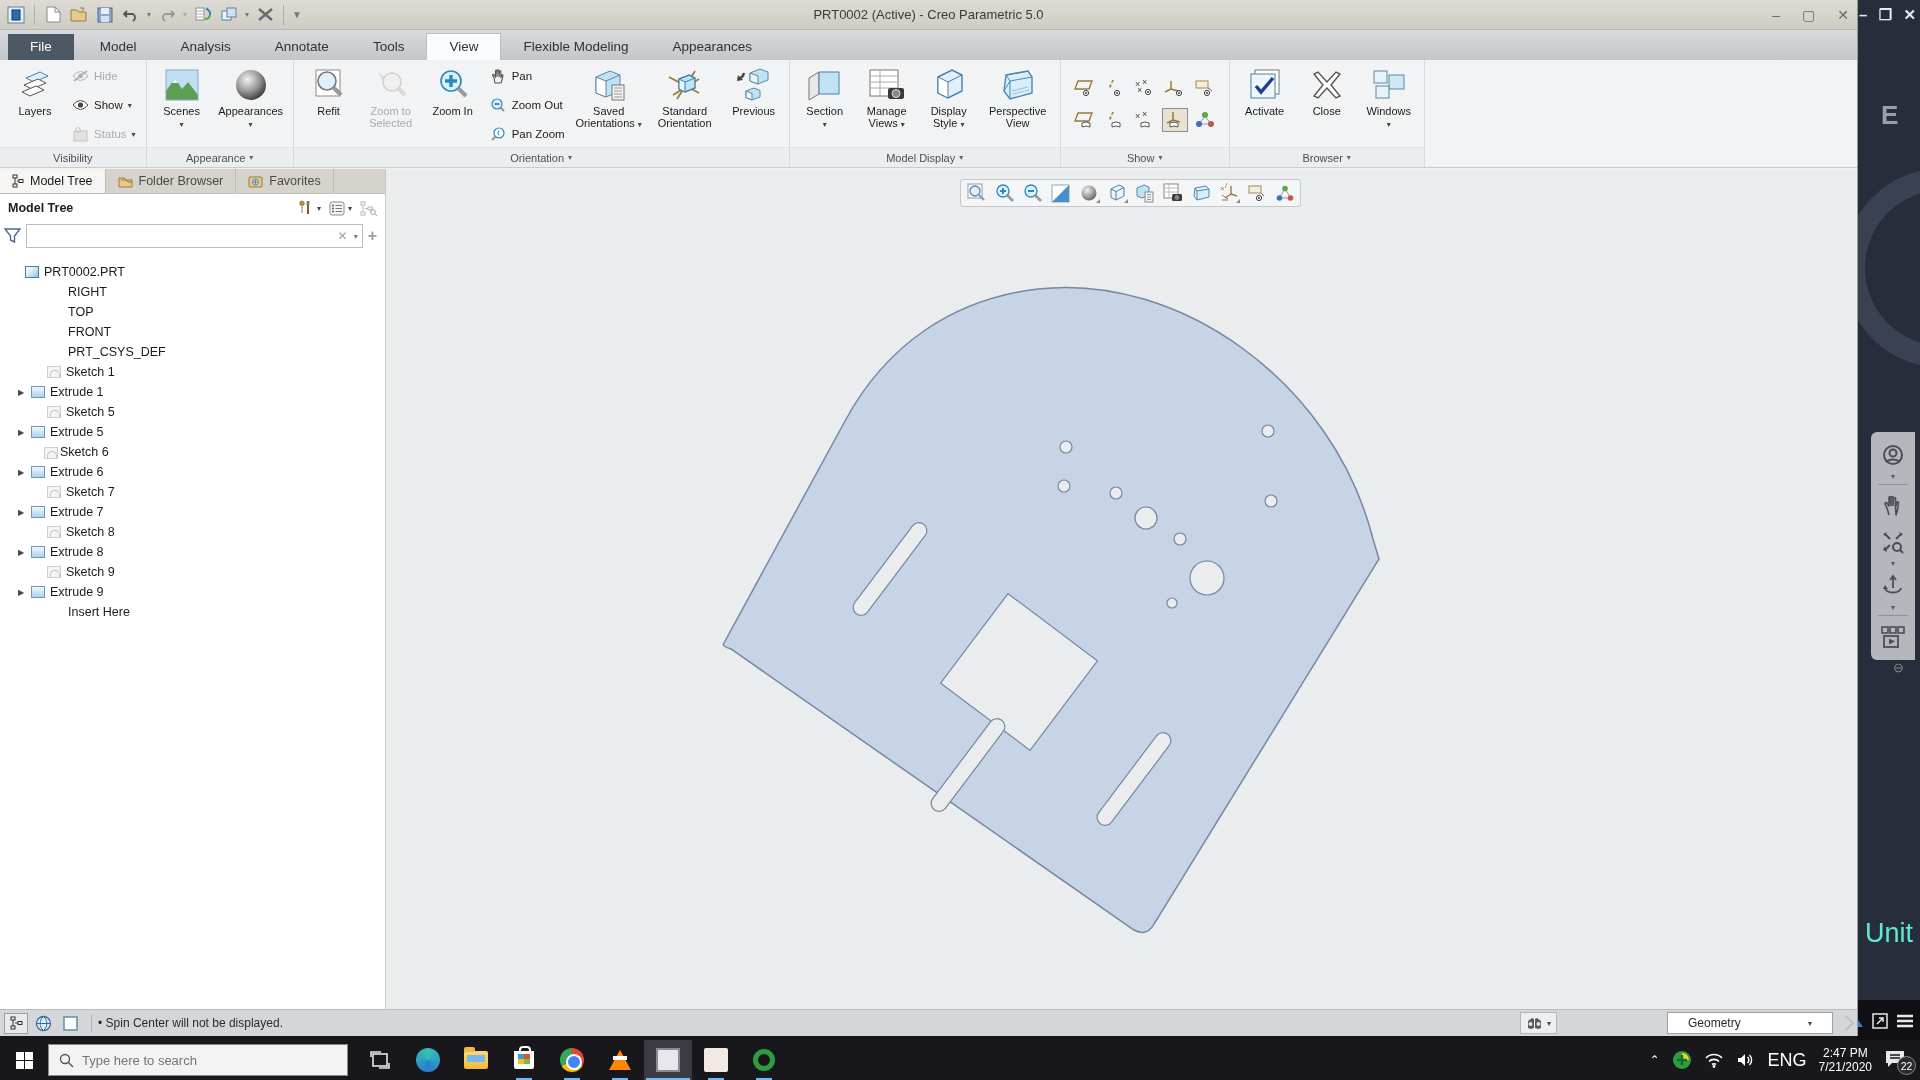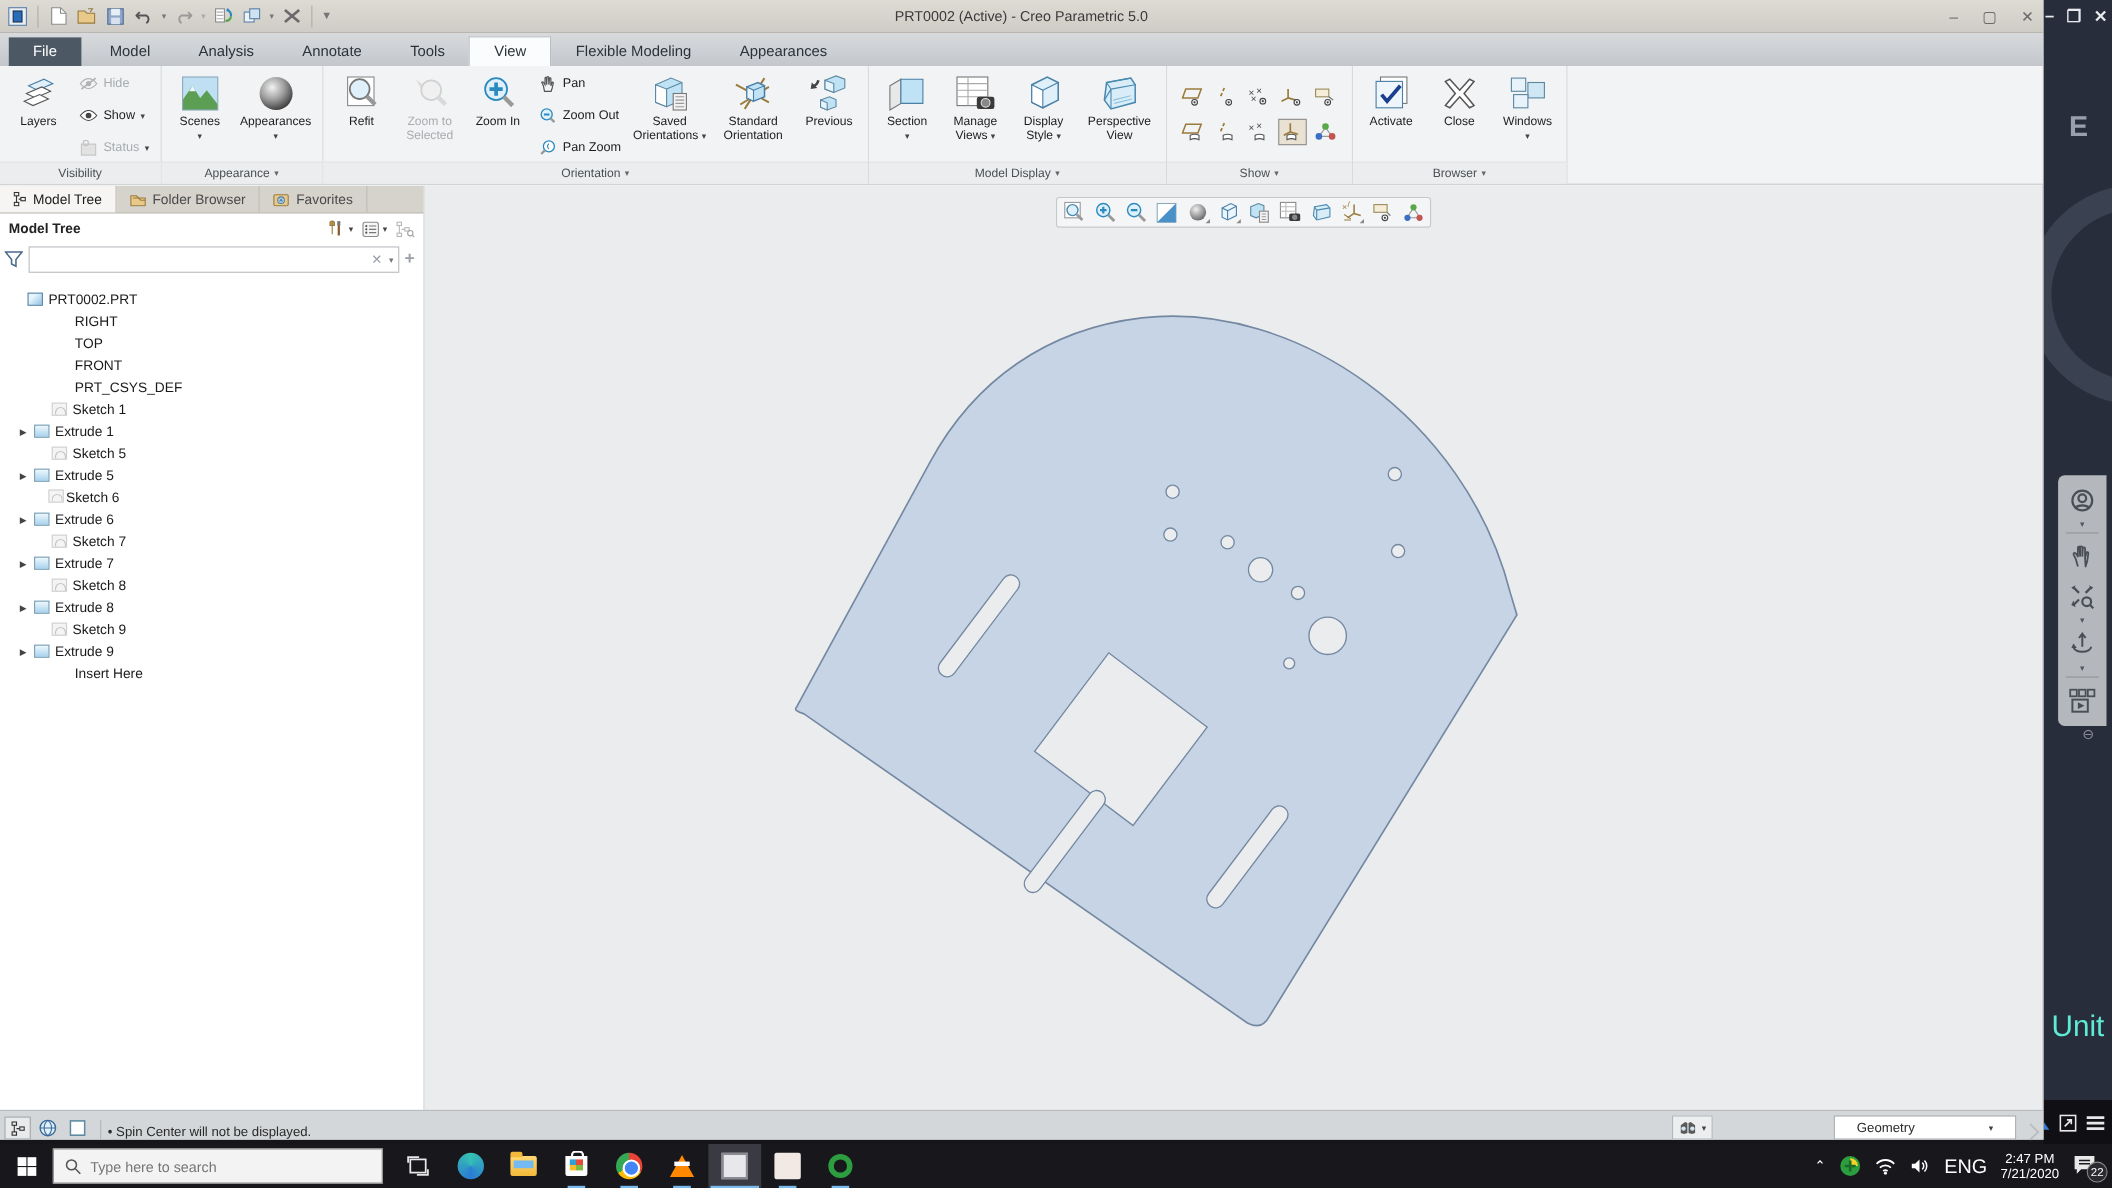--- a/index.html
+++ b/index.html
@@ -88,21 +88,21 @@
   .ti.extrude { width:14px; height:12px; background:linear-gradient(180deg,#eef8fd,#a9d2ec); border:1px solid #6f9ab5; }
   .ti.insert { color:#17a02b; font-weight:bold; font-size:13px; }
 
   
   .viewport { position:relative; flex:1; background:#ebecee; overflow:hidden; }
   .vp-toolbar { position:absolute; left:574px; top:10px; height:28px; background:#f4f5f6; border:1px solid #c6c9cc; border-radius:3px; display:flex; align-items:center; padding:0 4px; gap:5px; }
   .vp-ic { width:23px; height:22px; display:flex; align-items:center; justify-content:center; position:relative; }
   .vp-ic.dd::after { content:""; position:absolute; right:0; bottom:1px; border-left:4px solid transparent; border-bottom:4px solid #8a8a8a; }
 
   
-  .statusbar { position:absolute; left:0; bottom:0; height:27px; width:1857px; background:#d4d7d9; border-top:1px solid #b9bcbe; display:flex; align-items:flex-end; padding:0 4px; font-size:12px; color:#2a2a2a; }
+  .statusbar { position:absolute; left:0; bottom:0; height:27px; width:1857px; background:#d4d7d9; border-top:1px solid #b9bcbe; display:flex; align-items:center; padding:0 4px; font-size:12px; color:#2a2a2a; }
   .sb-btn { width:24px; height:21px; display:flex; align-items:center; justify-content:center; margin-right:3px; }
   .sb-btn.boxed { border:1px solid #9fa2a5; background:#e8eaeb; }
   .sb-sep { width:1px; height:18px; background:#b3b6b8; margin:0 6px; }
   .sb-msg { flex:1; }
   .sb-find { display:flex; align-items:center; gap:4px; border:1px solid #b4b7ba; background:#eceeef; height:22px; padding:0 5px; margin-right:110px; }
   .sb-combo { width:166px; height:22px; background:#fff; border:1px solid #9fa2a5; display:flex; align-items:center; justify-content:space-between; padding:0 20px; margin-right:6px; }
   .sb-grip { width:14px; height:14px; border-right:2px solid #aeb1b3; border-bottom:2px solid #aeb1b3; transform:rotate(-45deg) scale(.8); opacity:.7; }
 
   
   .taskbar { position:absolute; left:0; bottom:0; width:1920px; height:40px; background:#17171c; display:flex; align-items:center; z-index:50;margin-top:13px; }
@@ -815,21 +815,21 @@
 
             <div class="tree-row haskid">
               <span class="row-inner" style="display:flex;align-items:center;gap:5px;">
                 <span class="exp">▶</span>
                 <span class="ti extrude"></span>
                 <span class="lbl">Extrude 5</span>
               </span>
             </div>
 
             <div class="tree-row child">
-              <span class="row-inner grayed" style="display:flex;align-items:flex-start;gap:2px;">
+              <span class="row-inner grayed" style="display:flex;align-items:flex-end;gap:2px;">
                 <span class="exp"></span>
                 <span class="ti sketch"></span>
                 <span class="lbl">Sketch 6</span>
               </span>
             </div>
 
             <div class="tree-row haskid">
               <span class="row-inner" style="display:flex;align-items:center;gap:5px;">
                 <span class="exp">▶</span>
                 <span class="ti extrude"></span>

